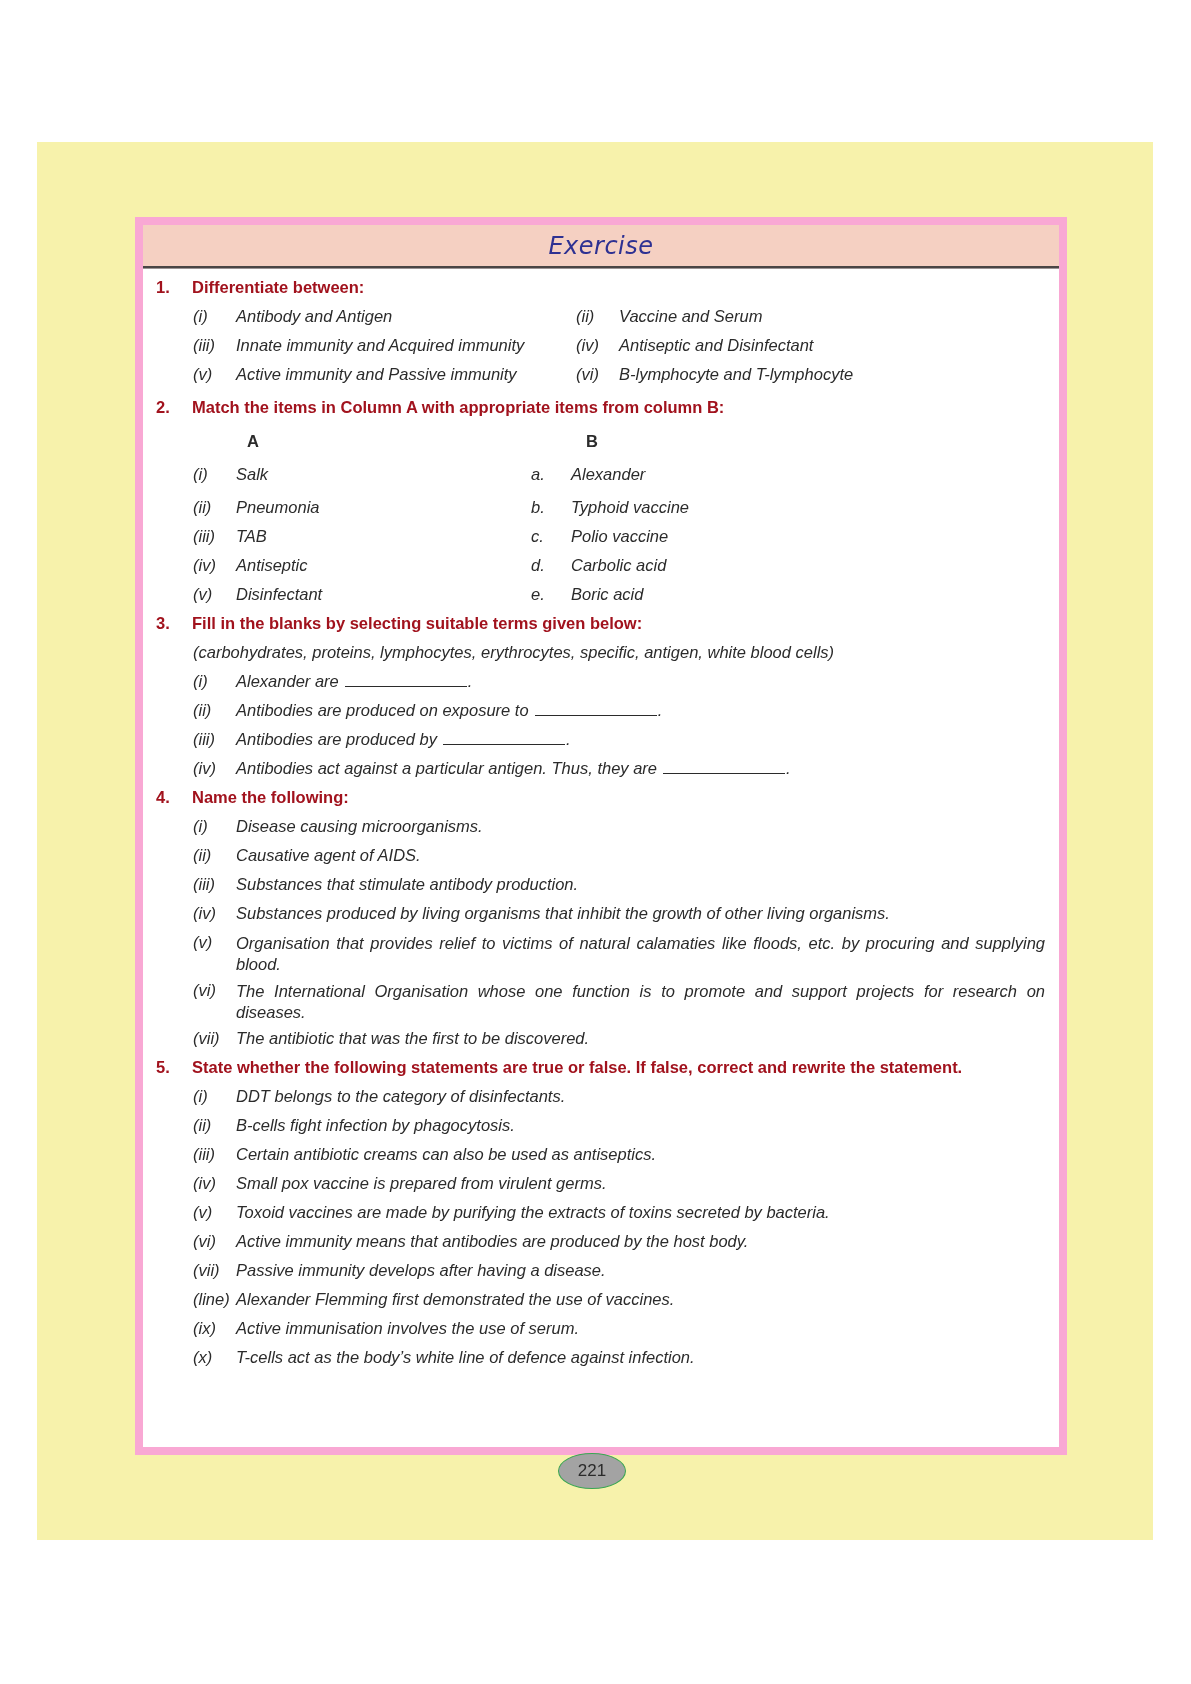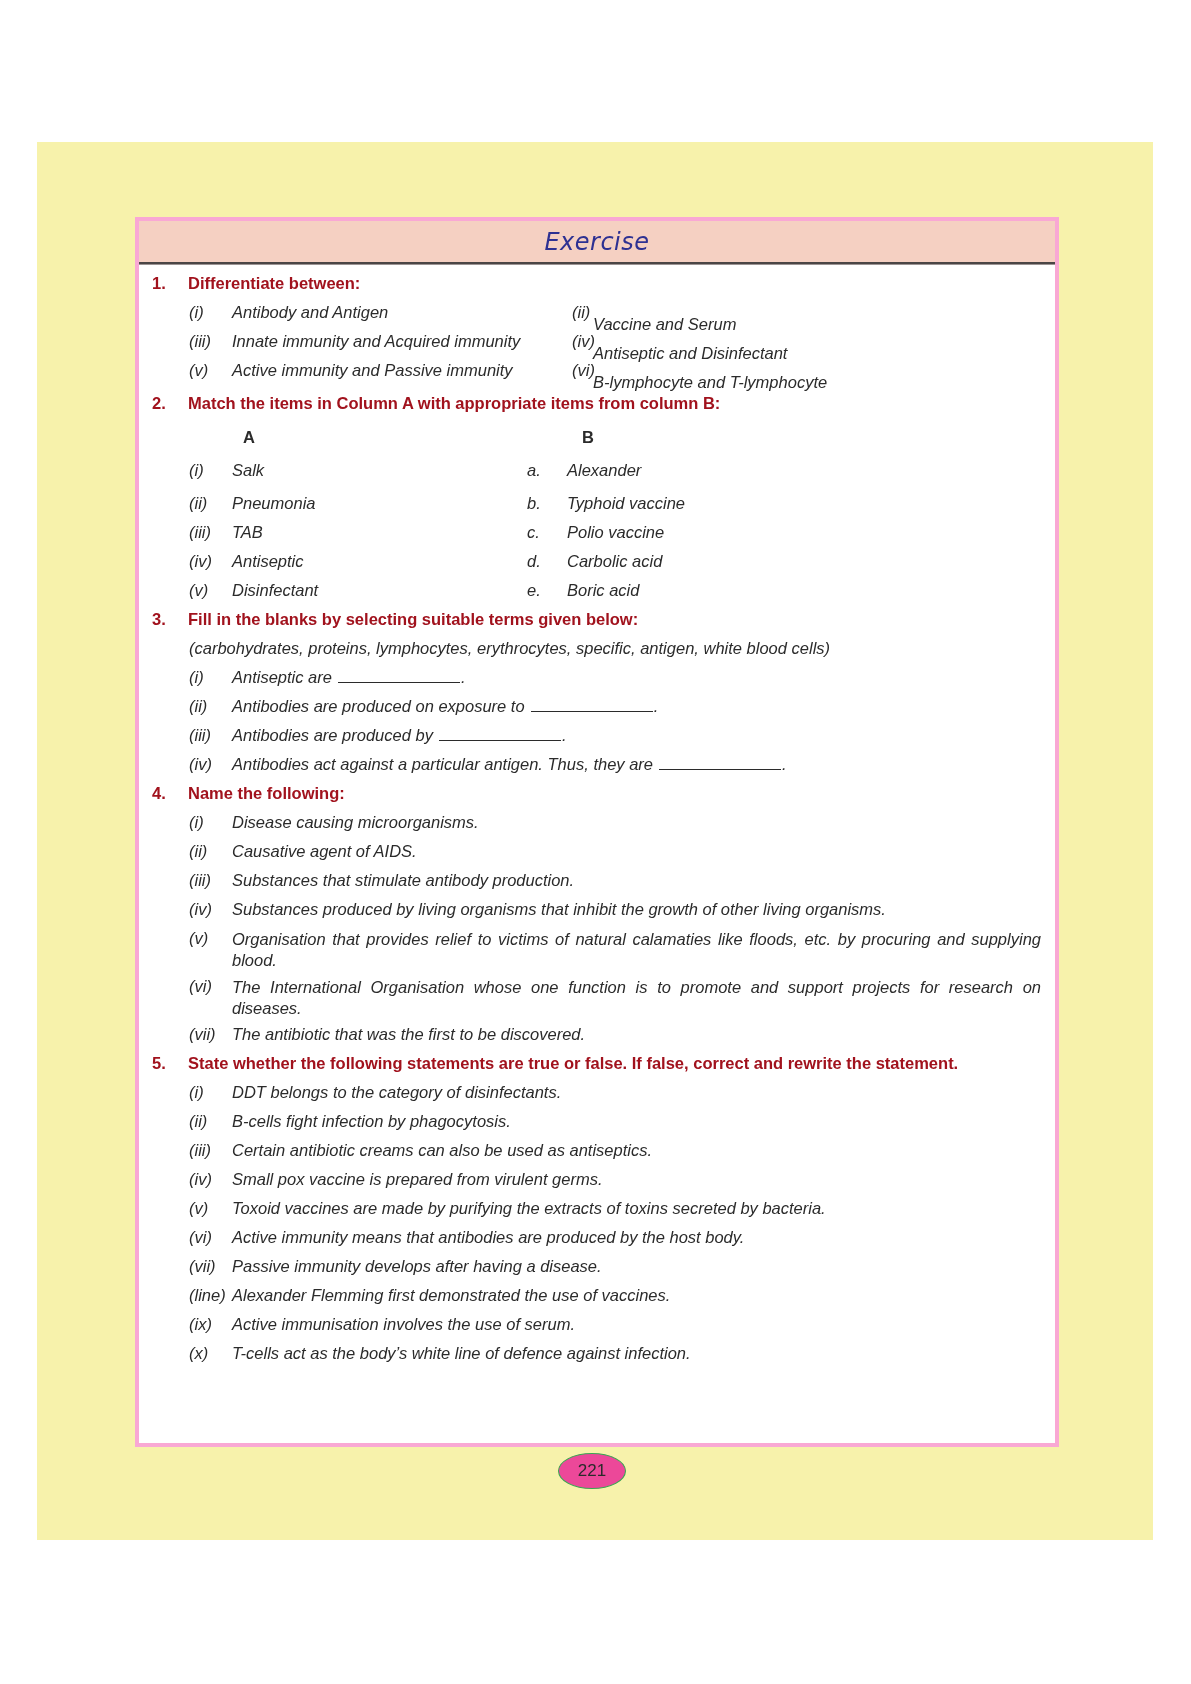--- a/index.html
+++ b/index.html
@@ -6,49 +6,49 @@
     body {
       width: 1191px; height: 1684px; background: #ffffff; position: relative;
       font-family: "Liberation Sans", sans-serif; color: #2b2b2b; overflow: hidden;
     }
     .panel {
       position: absolute; left: 37px; top: 142px; width: 1116px; height: 1398px;
       background: #f7f2ab;
     }
     .box {
       position: absolute; left: 135px; top: 217px; width: 916px; height: 1222px;
-      background: #ffffff; border: 4px solid #f9a8d4;
+      background: #ffffff; border: 8px solid #f9a8d4;
     }
     .box-header {
       height: 41px; background: #f5d0c2; border-bottom: 2px solid #4a4545;
       box-shadow: 0 1px 0 #9c9494;
       display: flex; align-items: center; justify-content: center;
     }
     .box-title {
       font-family: "DejaVu Sans", sans-serif; font-style: italic;
       font-size: 24px; color: #2e3192; letter-spacing: 0.5px;
     }
     .content { position: relative; font-size: 16.5px; }
     .q { position: absolute; left: 0; right: 0; }
     .q-head { position: absolute; color: #a1121d; font-weight: bold; white-space: nowrap; }
     .q-num { position: absolute; left: 13px; }
     .q-text { position: absolute; left: 49px; }
     .row { position: absolute; white-space: nowrap; font-style: italic; }
     .rn { position: absolute; left: 50px; }
     .tx { position: absolute; left: 93px; }
     .rn2 { position: absolute; left: 433px; }
-    .tx2 { position: absolute; left: 454px; margin-top: 12px; }
+    .tx2 { position: absolute; left: 476px; }
     .lt { position: absolute; left: 388px; }
     .tx3 { position: absolute; left: 428px; }
     .colhead { position: absolute; font-weight: bold; }
     .wrap { position: absolute; left: 93px; width: 809px; white-space: normal; text-align: justify; line-height: 21px; }
     .blank { display: inline-block; width: 122px; border-bottom: 1px solid #2b2b2b; height: 1px; vertical-align: baseline; margin: 0 1px 0 6px; }
     .page-num {
       position: absolute; left: 558px; top: 1453px; width: 66px; height: 34px;
-      border: 1.5px solid #3aa653; border-radius: 50%; background: #ec4899;
+      border: 1.5px solid #3aa653; border-radius: 50%; background: #a3a3a3;
       display: flex; align-items: center; justify-content: center; font-size: 17px; color: #2b2b2b;
     }
   </style>
 </head>
 <body>
 
 <div class="panel"></div>
 
 <div class="box">
   <div class="box-header">
@@ -124,21 +124,21 @@
 
     <div class="q" style="top:0">
       <div class="q-head" style="top:346px;left:0;right:0">
         <span class="q-num">3.</span>
         <span class="q-text">Fill in the blanks by selecting suitable terms given below:</span>
       </div>
       <div class="row" style="top:375px;left:50px">(carbohydrates, proteins, lymphocytes, erythrocytes, specific, antigen, white blood cells)</div>
 
       <div class="row" style="top:404px;left:0">
         <span class="rn">(i)</span>
-        <span class="tx"><span>Antiseptic are</span><span class="blank"></span><span>.</span></span>
+        <span class="tx"><span>Alexander are</span><span class="blank"></span><span>.</span></span>
       </div>
       <div class="row" style="top:433px;left:0">
         <span class="rn">(ii)</span>
         <span class="tx"><span>Antibodies are produced on exposure to</span><span class="blank"></span><span>.</span></span>
       </div>
       <div class="row" style="top:462px;left:0">
         <span class="rn">(iii)</span>
         <span class="tx"><span>Antibodies are produced by</span><span class="blank"></span><span>.</span></span>
       </div>
       <div class="row" style="top:491px;left:0">

